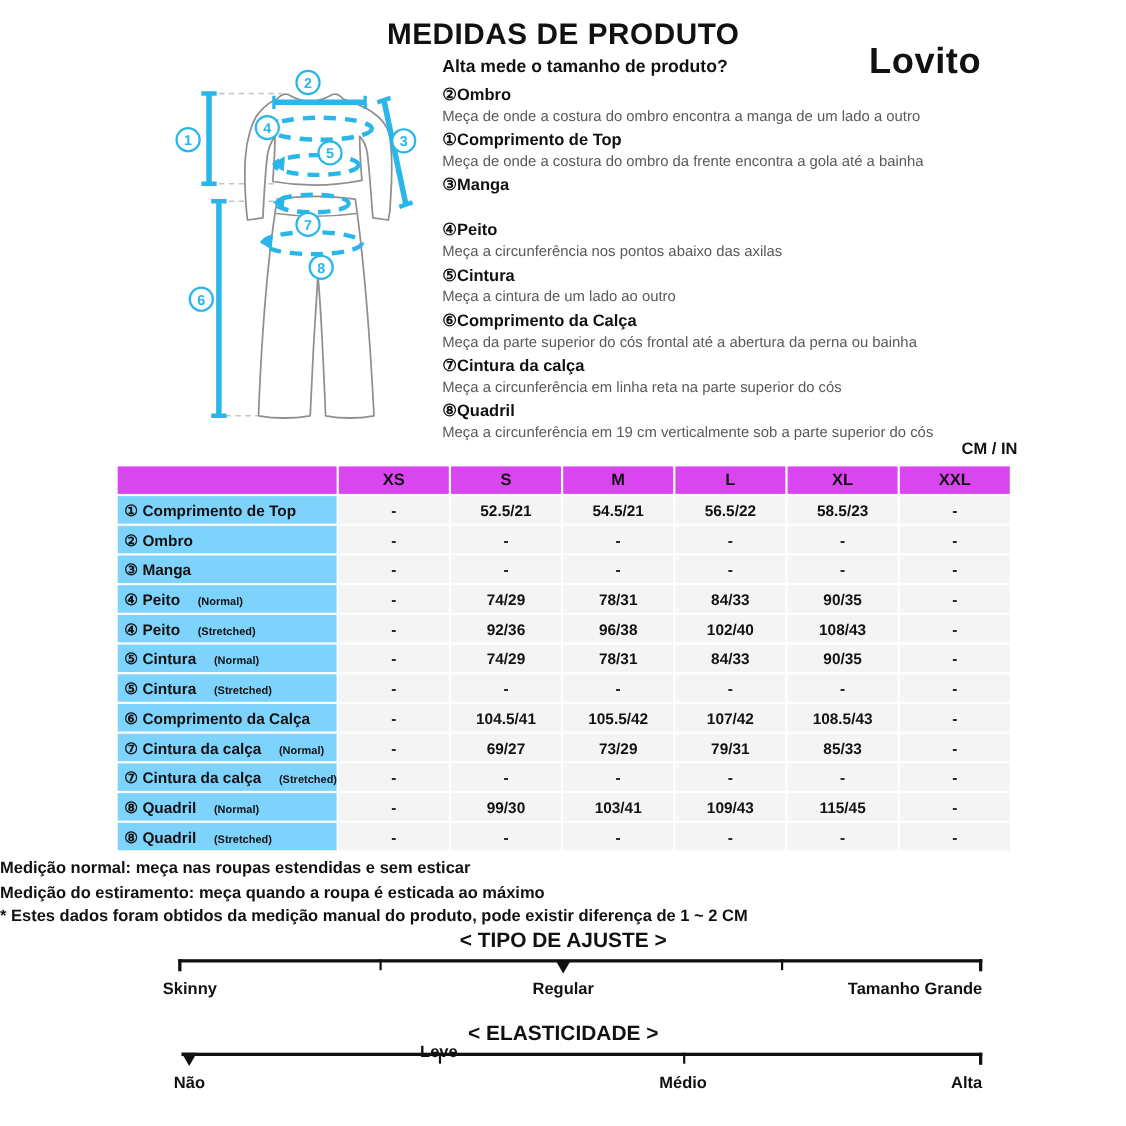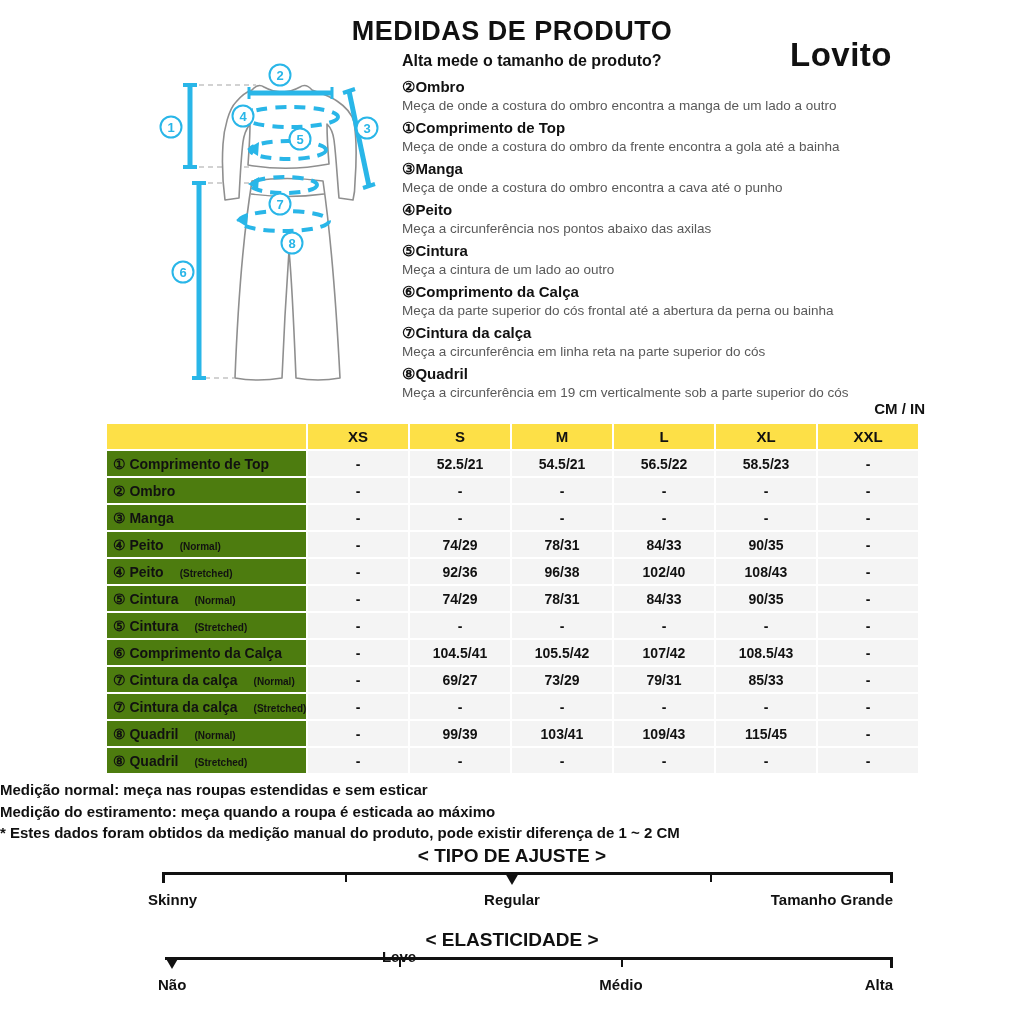--- a/index.html
+++ b/index.html
@@ -19,22 +19,22 @@
   .def { height:41px; }
   .def-h { font-size:15px; font-weight:bold; line-height:17px; }
   .def-d { font-size:13.5px; line-height:17px; color:#595959; margin-top:2px; white-space:nowrap; }
 
   .unit { position:absolute; top:400px; right:99px; font-size:15px; font-weight:bold; }
 
   table.size { position:absolute; left:105px; top:422px; width:815px;
     border-collapse:separate; border-spacing:2px; table-layout:fixed; }
   table.size td { height:25px; background:#f4f4f4; font-size:14px; font-weight:bold;
     text-align:center; vertical-align:middle; padding:0; }
-  table.size td.lbl { background:#4d7c0f; text-align:left; padding-left:6px; font-size:14px; white-space:nowrap; }
-  table.size tr.hdr td { background:#fde047; font-size:15px; }
+  table.size td.lbl { background:#7dd3fc; text-align:left; padding-left:6px; font-size:14px; white-space:nowrap; }
+  table.size tr.hdr td { background:#d946ef; font-size:15px; }
   table.size .suffix { font-size:10px; font-weight:bold;margin-left:16px; }
   table.size col.c0 { width:199px; }
 
   .notes { position:absolute; top:779px; left:0; right:0; text-align:left;
     font-size:15px; font-weight:bold; line-height:21.5px; }
 
   .scale-title { position:absolute; left:0; right:0; text-align:center; font-size:19px; font-weight:bold; }
   .scale-line { position:absolute; left:162px; width:731px; height:3px; background:#111; }
   .tick { position:absolute; width:2px; height:10px; background:#111; }
   .tick.end { width:3px; height:11px; }
@@ -119,21 +119,20 @@
       <div class="def">
         <div class="def-h">②Ombro</div>
         <div class="def-d">Meça de onde a costura do ombro encontra a manga de um lado a outro</div>
       </div>
       <div class="def">
         <div class="def-h">①Comprimento de Top</div>
         <div class="def-d">Meça de onde a costura do ombro da frente encontra a gola até a bainha</div>
       </div>
       <div class="def">
         <div class="def-h">③Manga</div>
-        <div class="def-d">Meça de onde a costura do ombro encontra a cava até o punho</div>
       </div>
       <div class="def">
         <div class="def-h">④Peito</div>
         <div class="def-d">Meça a circunferência nos pontos abaixo das axilas</div>
       </div>
       <div class="def">
         <div class="def-h">⑤Cintura</div>
         <div class="def-d">Meça a cintura de um lado ao outro</div>
       </div>
       <div class="def">
@@ -258,21 +257,21 @@
           <td class="val">-</td>
           <td class="val">-</td>
           <td class="val">-</td>
           <td class="val">-</td>
           <td class="val">-</td>
           <td class="val">-</td>
         </tr>
         <tr>
           <td class="lbl"><span>⑧ Quadril</span><span class="suffix">(Normal)</span></td>
           <td class="val">-</td>
-          <td class="val">99/39</td>
+          <td class="val">99/30</td>
           <td class="val">103/41</td>
           <td class="val">109/43</td>
           <td class="val">115/45</td>
           <td class="val">-</td>
         </tr>
         <tr>
           <td class="lbl"><span>⑧ Quadril</span><span class="suffix">(Stretched)</span></td>
           <td class="val">-</td>
           <td class="val">-</td>
           <td class="val">-</td>

